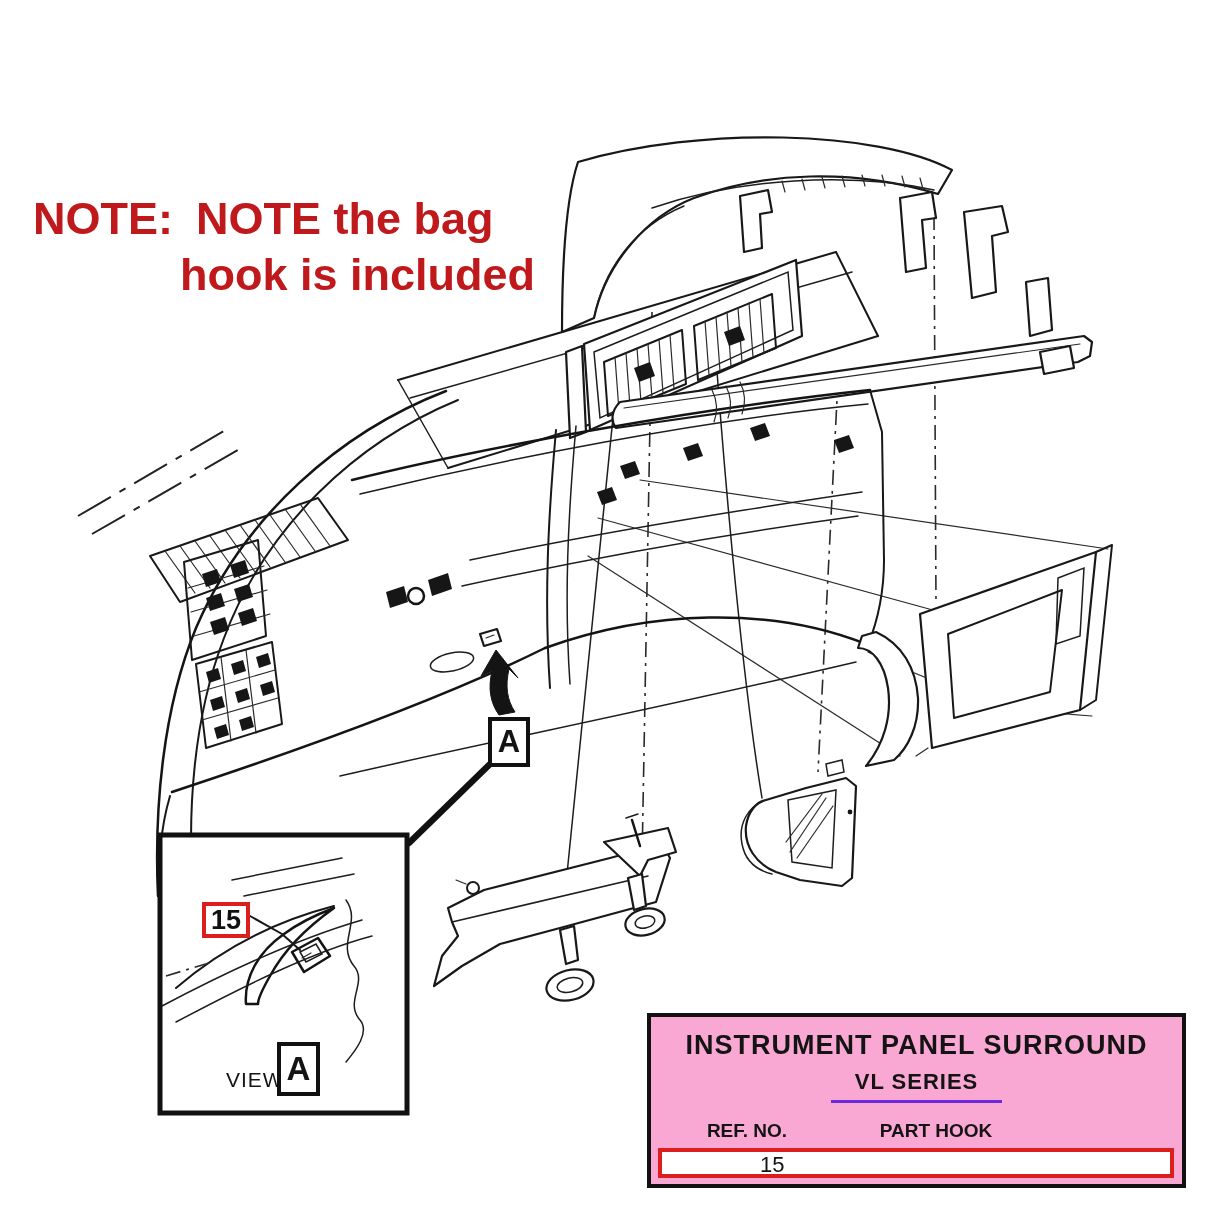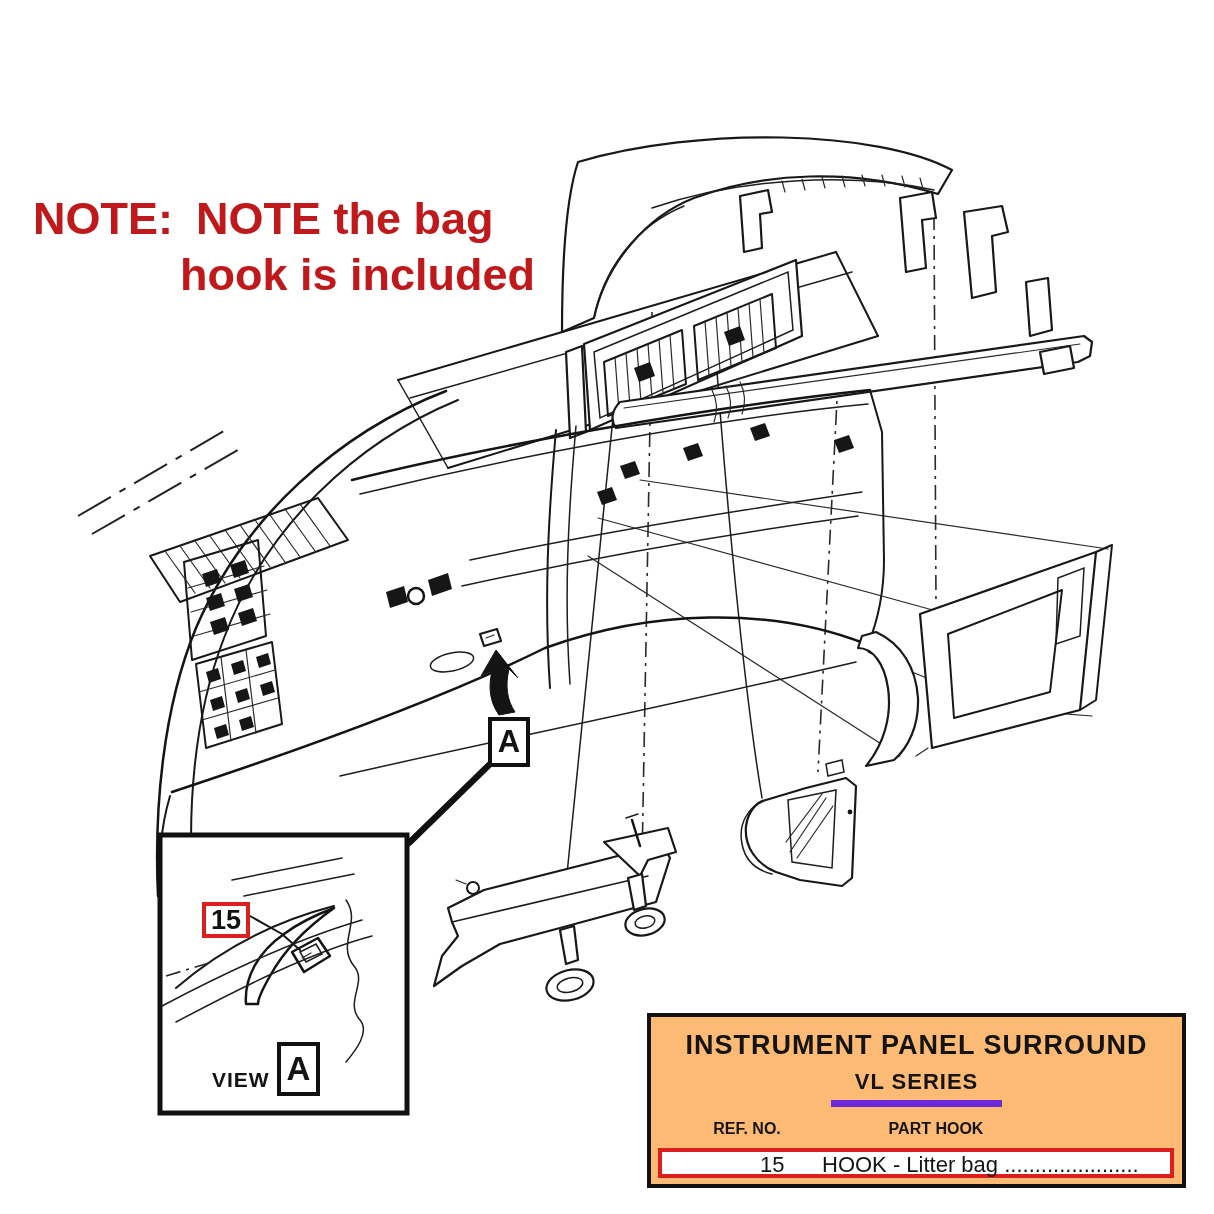--- a/index.html
+++ b/index.html
@@ -17,28 +17,28 @@
   .dd{fill:none;stroke:#2a2a2a;stroke-width:1.6;stroke-dasharray:15 6 3 6;}
   .brk{fill:none;stroke:#222;stroke-width:2;stroke-dasharray:38 10 7 10;}
   
   .note{font-weight:700;font-size:45px;letter-spacing:0px;line-height:1;white-space:nowrap;}
   
   .cbox{box-sizing:border-box;background:#fff;border:4px solid #111;display:flex;
         align-items:center;justify-content:center;font-weight:700;}
   .rbox{box-sizing:border-box;background:#fff;display:flex;align-items:center;
         justify-content:center;font-weight:700;}
   
-  .ptable{box-sizing:border-box;background:#fdba74;border:4px solid #111;}
+  .ptable{box-sizing:border-box;background:#f9a8d4;border:4px solid #111;}
   .ptitle{width:100%;text-align:center;font-weight:700;font-size:27px;letter-spacing:1px;white-space:nowrap;}
   .pseries{width:100%;text-align:center;font-weight:700;font-size:22px;letter-spacing:1px;}
-  .pseries span{display:inline-block;border-bottom:7px solid #6d28d9;padding:0 24px 5px 24px;}
-  .phead{font-weight:700;font-size:16px;text-align:center;white-space:nowrap;}
+  .pseries span{display:inline-block;border-bottom:3px solid #6d28d9;padding:0 24px 5px 24px;}
+  .phead{font-weight:700;font-size:19px;text-align:center;white-space:nowrap;}
   .prow{box-sizing:border-box;border:4px solid #db1f1f;background:#fff;}
   .pcell{font-weight:400;font-size:22px;white-space:nowrap;}
-  .viewlbl{font-weight:700;font-size:21px;letter-spacing:1px;}
+  .viewlbl{font-weight:400;font-size:21px;letter-spacing:1px;margin-left:14px;}
 </style>
 </head>
 <body>
 
 <div id="stage">
 
   <svg class="abs" style="left:0;top:0" width="1214" height="1214" viewBox="0 0 1214 1214">
 
     <g>
       <path class="brk" d="M78,516 L224,431"></path>
@@ -289,17 +289,16 @@
 
   <div class="abs ptable" style="left:647px;top:1013px;width:539px;height:175px;">
     <div class="abs ptitle" style="left:0;top:13px;">INSTRUMENT PANEL SURROUND</div>
     <div class="abs pseries" style="left:0;top:52px;">
       <span>VL SERIES</span>
     </div>
     <div class="abs phead" style="left:36px;top:103px;width:120px;">REF. NO.</div>
     <div class="abs phead" style="left:210px;top:103px;width:150px;">PART HOOK</div>
     <div class="abs prow" style="left:7px;top:131px;width:516px;height:30px;">
       <span class="abs pcell" style="left:98px;top:0;">15</span>
-      <span class="abs pcell" style="left:160px;top:0;">HOOK - Litter bag ......................</span>
     </div>
   </div>
 
 </div>
 
 </body></html>

